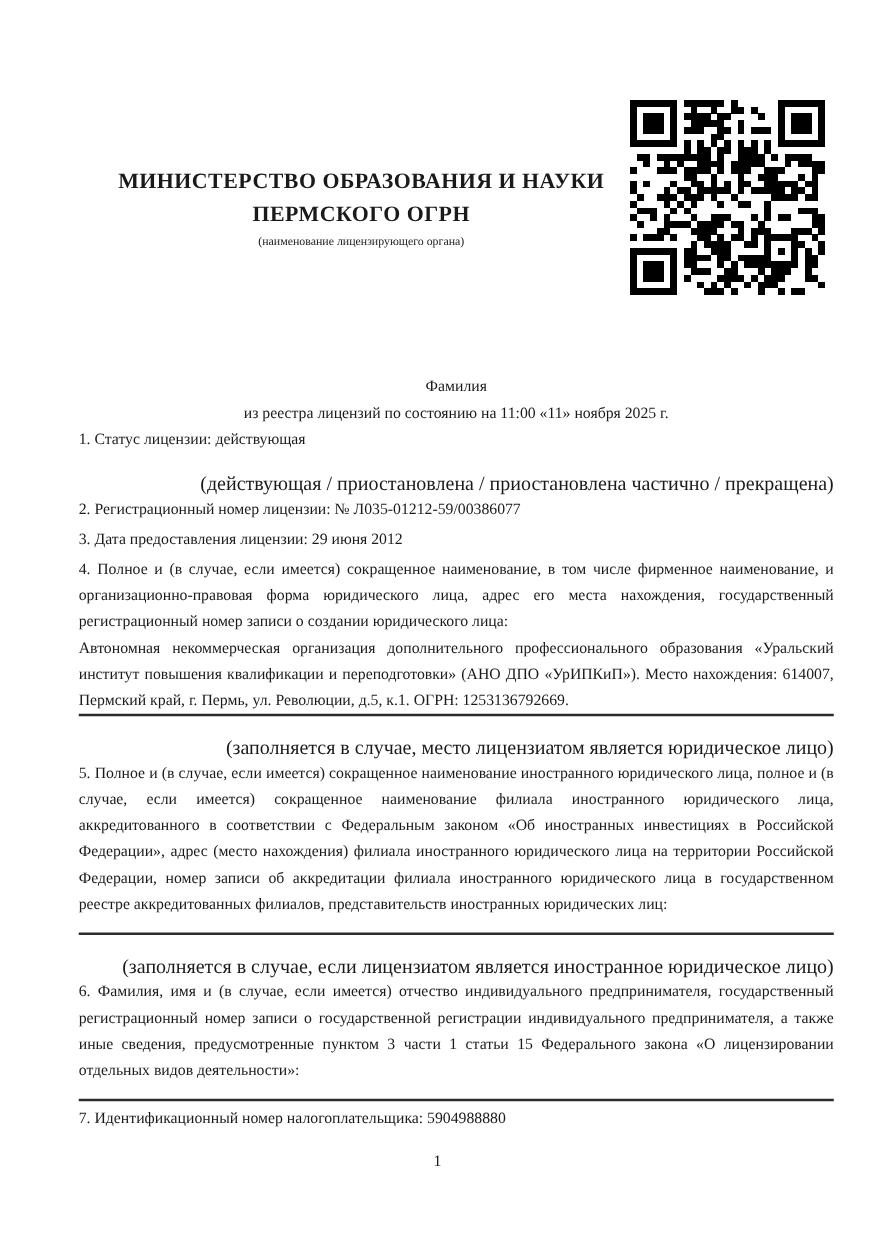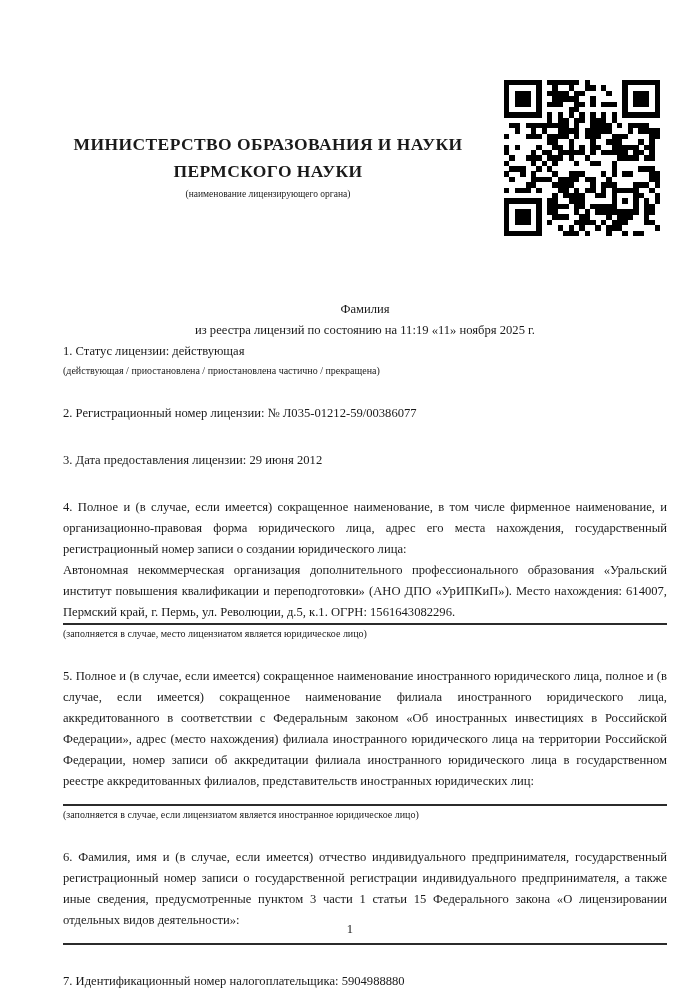--- a/index.html
+++ b/index.html
@@ -8,21 +8,21 @@
     background:#ffffff;
     font-family:"Liberation Serif","DejaVu Serif",serif;
     color:#1a1a1a;
     position:relative;
     overflow:hidden;
   }
   .page{position:absolute;inset:0;}
 
   
   .header{
-    position:absolute;left:48px;top:131px;width:440px;
+    position:absolute;left:69px;top:131px;width:440px;
     text-align:center;
   }
   .org-name{
     font-weight:bold;font-size:17.5px;line-height:27px;
     letter-spacing:.4px;
   }
   .org-caption{
     font-size:9.5px;line-height:13px;margin-top:3px;color:#1a1a1a;text-align:center;
   }
 
@@ -35,43 +35,43 @@
 
   
   .content{
     position:absolute;left:63px;top:299px;width:604px;
     font-size:12.6px;line-height:21px;
   }
   .doc-title{text-align:center;}
   .item{margin:0;}
   .justified{text-align:justify;}
   .mt-lg{}
-  .mt{margin-top:26px;}
+  .mt{margin-top:3px;}
   .small-caption{
-    font-size:10px;line-height:13px;text-align:left;margin-top:2px;
+    font-size:16px;line-height:13px;text-align:right;margin-top:19px;
   }
   .rule{
     border:0;border-top:2px solid #2b2b2b;height:0;margin:0;
   }
   .rule-gap{margin-top:12px;}
 
   .page-number{
     position:absolute;left:0;top:922px;width:700px;
     text-align:center;font-size:12.6px;
   }
 </style>
 </head>
 <body>
 
 <div class="page">
 
   <div class="header">
     <div class="org-name">
       <div>МИНИСТЕРСТВО ОБРАЗОВАНИЯ И НАУКИ</div>
-      <div>ПЕРМСКОГО НАУКИ</div>
+      <div>ПЕРМСКОГО ОГРН</div>
     </div>
     <div class="org-caption">(наименование лицензирующего органа)</div>
   </div>
 
   <div class="qr" id="qr">
       <svg xmlns="http://www.w3.org/2000/svg" width="156" height="156" shape-rendering="crispEdges">
         <rect width="156" height="156" fill="#ffffff"></rect>
         <rect x="0.00" y="0.00" width="5.43" height="5.43" fill="#000"></rect>
         <rect x="5.38" y="0.00" width="5.43" height="5.43" fill="#000"></rect>
         <rect x="10.76" y="0.00" width="5.43" height="5.43" fill="#000"></rect>
@@ -495,32 +495,32 @@
         <rect x="102.21" y="150.62" width="5.43" height="5.43" fill="#000"></rect>
         <rect x="118.34" y="150.62" width="5.43" height="5.43" fill="#000"></rect>
         <rect x="129.10" y="150.62" width="5.43" height="5.43" fill="#000"></rect>
         <rect x="134.48" y="150.62" width="5.43" height="5.43" fill="#000"></rect>
       </svg>
     </div>
 
   <div class="content">
     <div class="doc-title">
       <div>Фамилия</div>
-      <div>из реестра лицензий по состоянию на 11:19 «11» ноября 2025 г.</div>
+      <div>из реестра лицензий по состоянию на 11:00 «11» ноября 2025 г.</div>
     </div>
 
     <p class="item mt-lg">1. Статус лицензии: действующая</p>
     <div class="small-caption">(действующая / приостановлена / приостановлена частично / прекращена)</div>
 
     <p class="item mt">2. Регистрационный номер лицензии: № Л035-01212-59/00386077</p>
 
     <p class="item mt">3. Дата предоставления лицензии: 29 июня 2012</p>
 
     <p class="item mt justified">4. Полное и (в случае, если имеется) сокращенное наименование, в том числе фирменное наименование, и организационно-правовая форма юридического лица, адрес его места нахождения, государственный регистрационный номер записи о создании юридического лица:</p>
-    <p class="item justified">Автономная некоммерческая организация дополнительного профессионального образования «Уральский институт повышения квалификации и переподготовки» (АНО ДПО «УрИПКиП»). Место нахождения: 614007, Пермский край, г. Пермь, ул. Революции, д.5, к.1. ОГРН: 1561643082296.</p>
+    <p class="item justified">Автономная некоммерческая организация дополнительного профессионального образования «Уральский институт повышения квалификации и переподготовки» (АНО ДПО «УрИПКиП»). Место нахождения: 614007, Пермский край, г. Пермь, ул. Революции, д.5, к.1. ОГРН: 1253136792669.</p>
     <div class="rule"></div>
     <div class="small-caption">(заполняется в случае, место лицензиатом является юридическое лицо)</div>
 
     <p class="item mt justified">5. Полное и (в случае, если имеется) сокращенное наименование иностранного юридического лица, полное и (в случае, если имеется) сокращенное наименование филиала иностранного юридического лица, аккредитованного в соответствии с Федеральным законом «Об иностранных инвестициях в Российской Федерации», адрес (место нахождения) филиала иностранного юридического лица на территории Российской Федерации, номер записи об аккредитации филиала иностранного юридического лица в государственном реестре аккредитованных филиалов, представительств иностранных юридических лиц:</p>
     <div class="rule rule-gap"></div>
     <div class="small-caption">(заполняется в случае, если лицензиатом является иностранное юридическое лицо)</div>
 
     <p class="item mt justified">6. Фамилия, имя и (в случае, если имеется) отчество индивидуального предпринимателя, государственный регистрационный номер записи о государственной регистрации индивидуального предпринимателя, а также иные сведения, предусмотренные пунктом 3 части 1 статьи 15 Федерального закона «О лицензировании отдельных видов деятельности»:</p>
     <div class="rule rule-gap"></div>
 

